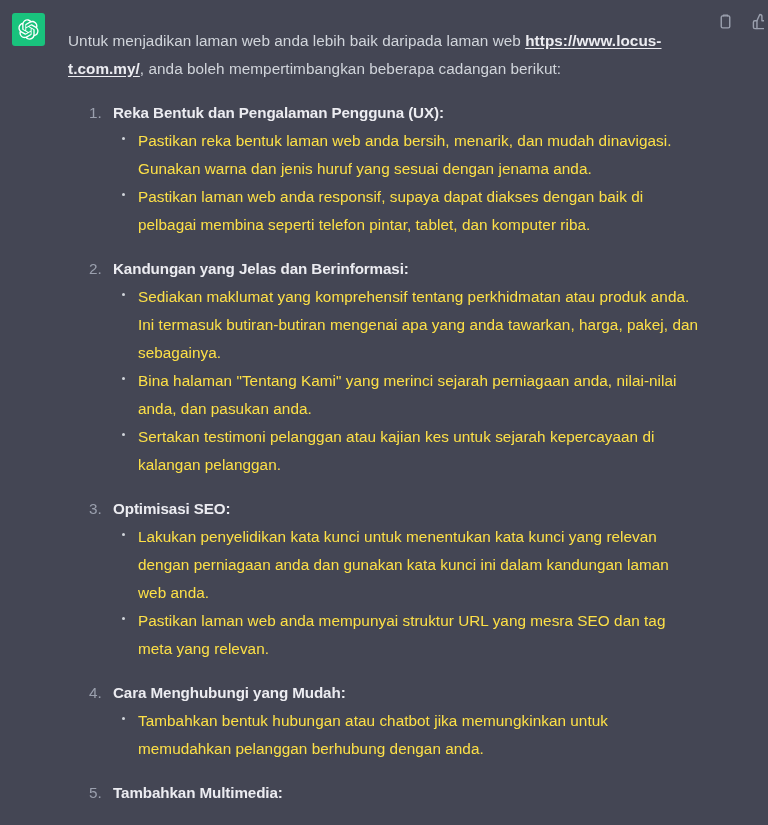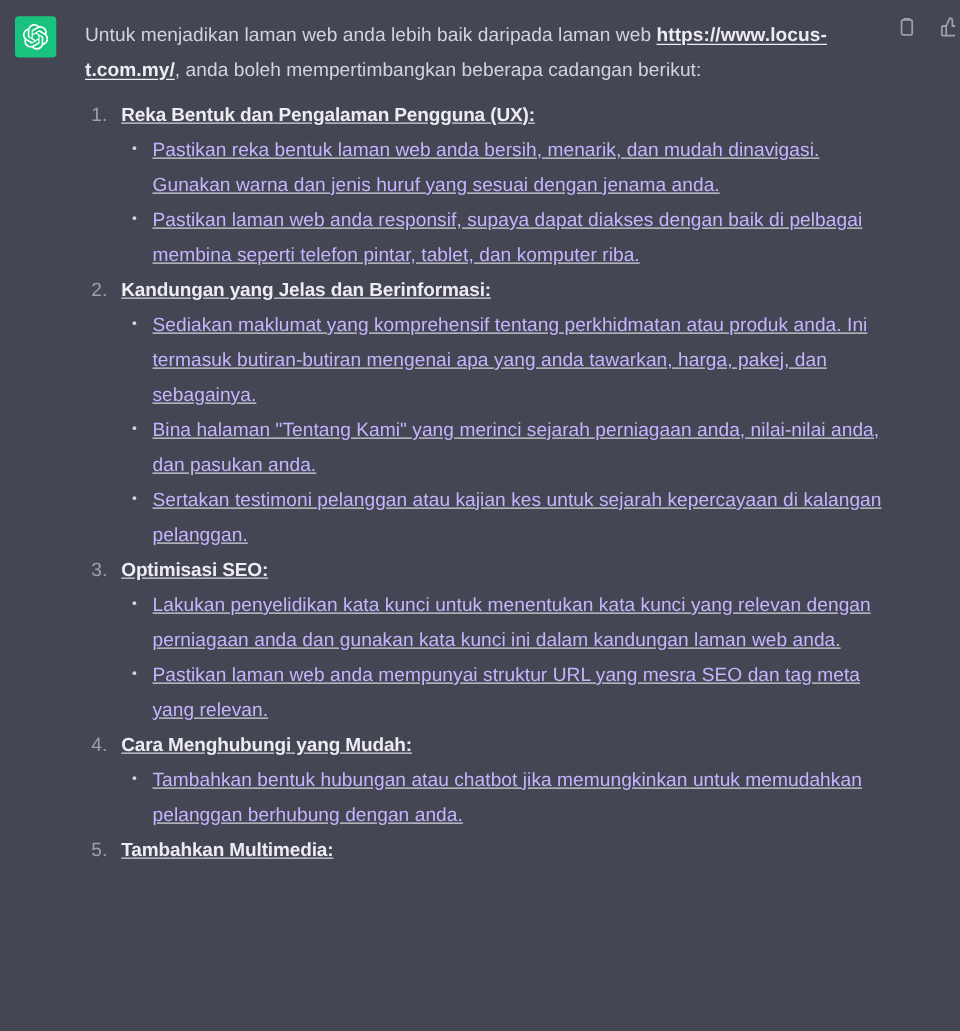--- a/index.html
+++ b/index.html
@@ -11,21 +11,21 @@
     overflow: hidden;
     background: #444654;
     font-family: "Liberation Sans", sans-serif;
   }
 
   .message-row {
     position: relative;
     width: 768px;
     min-height: 825px;
     background: #444654;
-    padding: 12px 0 0 0;
+    padding: 24px 0 0 0;
   }
 
   .avatar {
     position: absolute;
     left: 12px;
     top: 13px;
     width: 33px;
     height: 33px;
     border-radius: 3px;
     background: #19c37d;
@@ -59,22 +59,21 @@
   ol.main-list {
     list-style: none;
     margin: 0;
     padding: 0;
     counter-reset: item;
   }
   ol.main-list > li.section {
     counter-increment: item;
     position: relative;
     padding-left: 29px;
-    margin: 0;
-    text-decoration: underline;
+    margin: 16px;
   }
   ol.main-list > li.section::before {
     content: counter(item) ".";
     position: absolute;
     left: 5px;
     top: 0;
     color: #9ba0ae;
     font-size: 15.3px;
     line-height: 28px;
   }
@@ -88,21 +87,21 @@
 
   ul.sub-list {
     list-style: none;
     margin: 0;
     padding: 0;
   }
   ul.sub-list > li.bullet {
     position: relative;
     padding-left: 25px;
     margin: 0;
-    color: #c4b5fd;
+    color: #fde047;
   }
   ul.sub-list > li.bullet::before {
     content: "";
     position: absolute;
     left: 9px;
     top: 10px;
     width: 3px;
     height: 3px;
     border-radius: 50%;
     background: #d1d5db;

